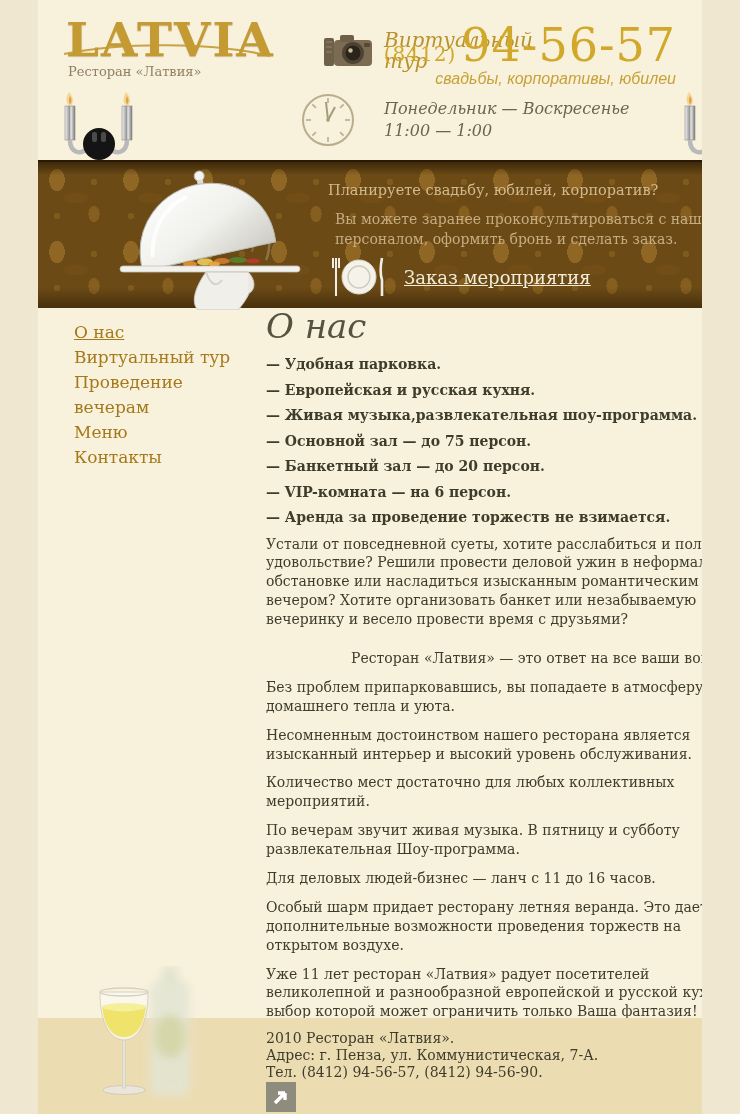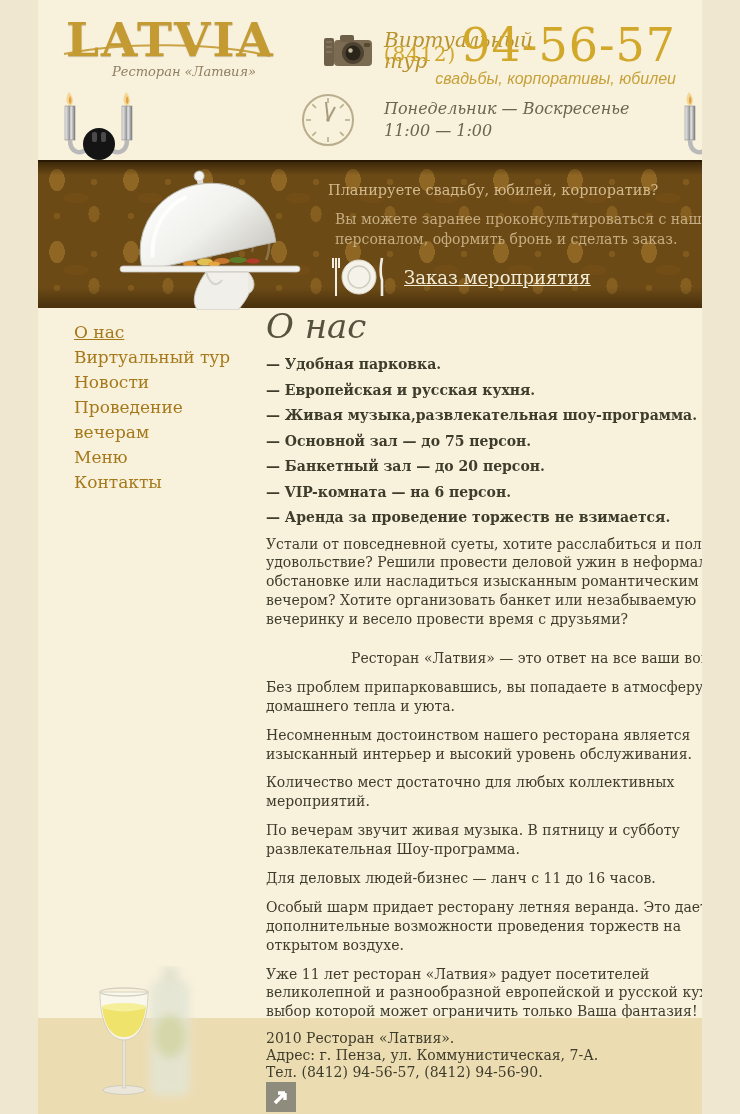--- a/index.html
+++ b/index.html
@@ -12,22 +12,22 @@
 
   
   .logo-title{
     position:absolute; left:28px; top:12px;
     font-size:47px; font-weight:bold; letter-spacing:2px;
     color:#c49a33; text-shadow:0 1px 1px rgba(120,80,10,.35);
     font-family:"DejaVu Serif",serif;
   }
   .logo-swoosh{ position:absolute; left:24px; top:40px; }
   .logo-sub{
-    position:absolute; left:30px; top:64px; width:188px; text-align:right;
-    font-size:13px; color:#8f7f63; font-style:italic;
+    position:absolute; left:30px; top:64px; width:188px; 
+    font-size:13px; color:#8f7f63; 
   }
   .sconce{ position:absolute; top:82px; }
   .sconce.left{ left:16px; }
   .sconce.right{ left:636px; }
 
   .vtour{ position:absolute; left:284px; top:30px; display:flex; gap:10px; cursor:pointer; text-decoration:none; }
   .vtour-label{
     width:126px; font-size:20px; font-style:italic; color:#b8922e; line-height:1.05;
   }
   .phone-wrap{ position:absolute; right:26px; top:18px; text-align:right; }
@@ -242,21 +242,20 @@
       <a class="order-link">Заказ мероприятия</a>
     </div>
   </div>
 
   <nav class="sidebar">
 
       <a class="nav-link active">О нас</a>
 
       <a class="nav-link">Виртуальный тур</a>
 
-      <a class="nav-link">Новости</a>
 
       <a class="nav-link">Проведение вечерам</a>
 
       <a class="nav-link">Меню</a>
 
       <a class="nav-link">Контакты</a>
     </nav>
 
   <div class="content">
     <h1 class="page-title">О нас</h1>

